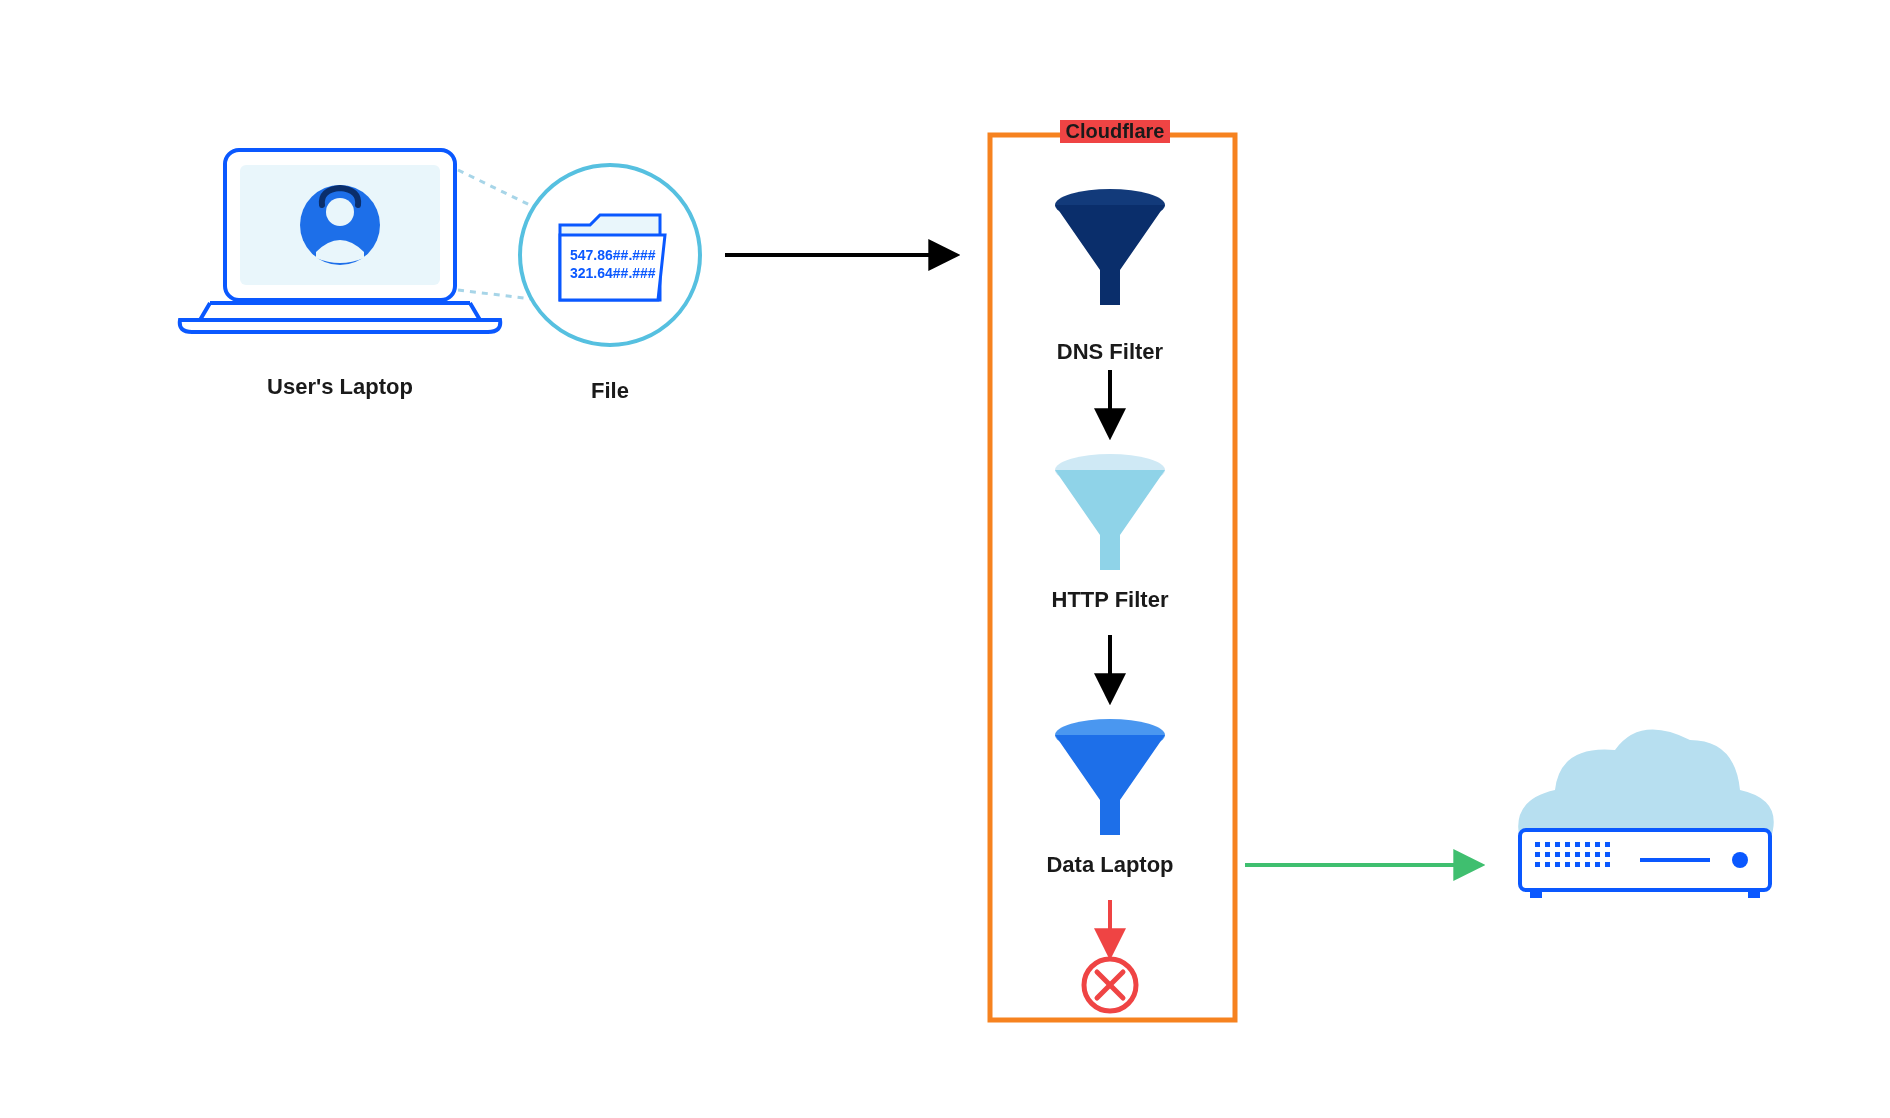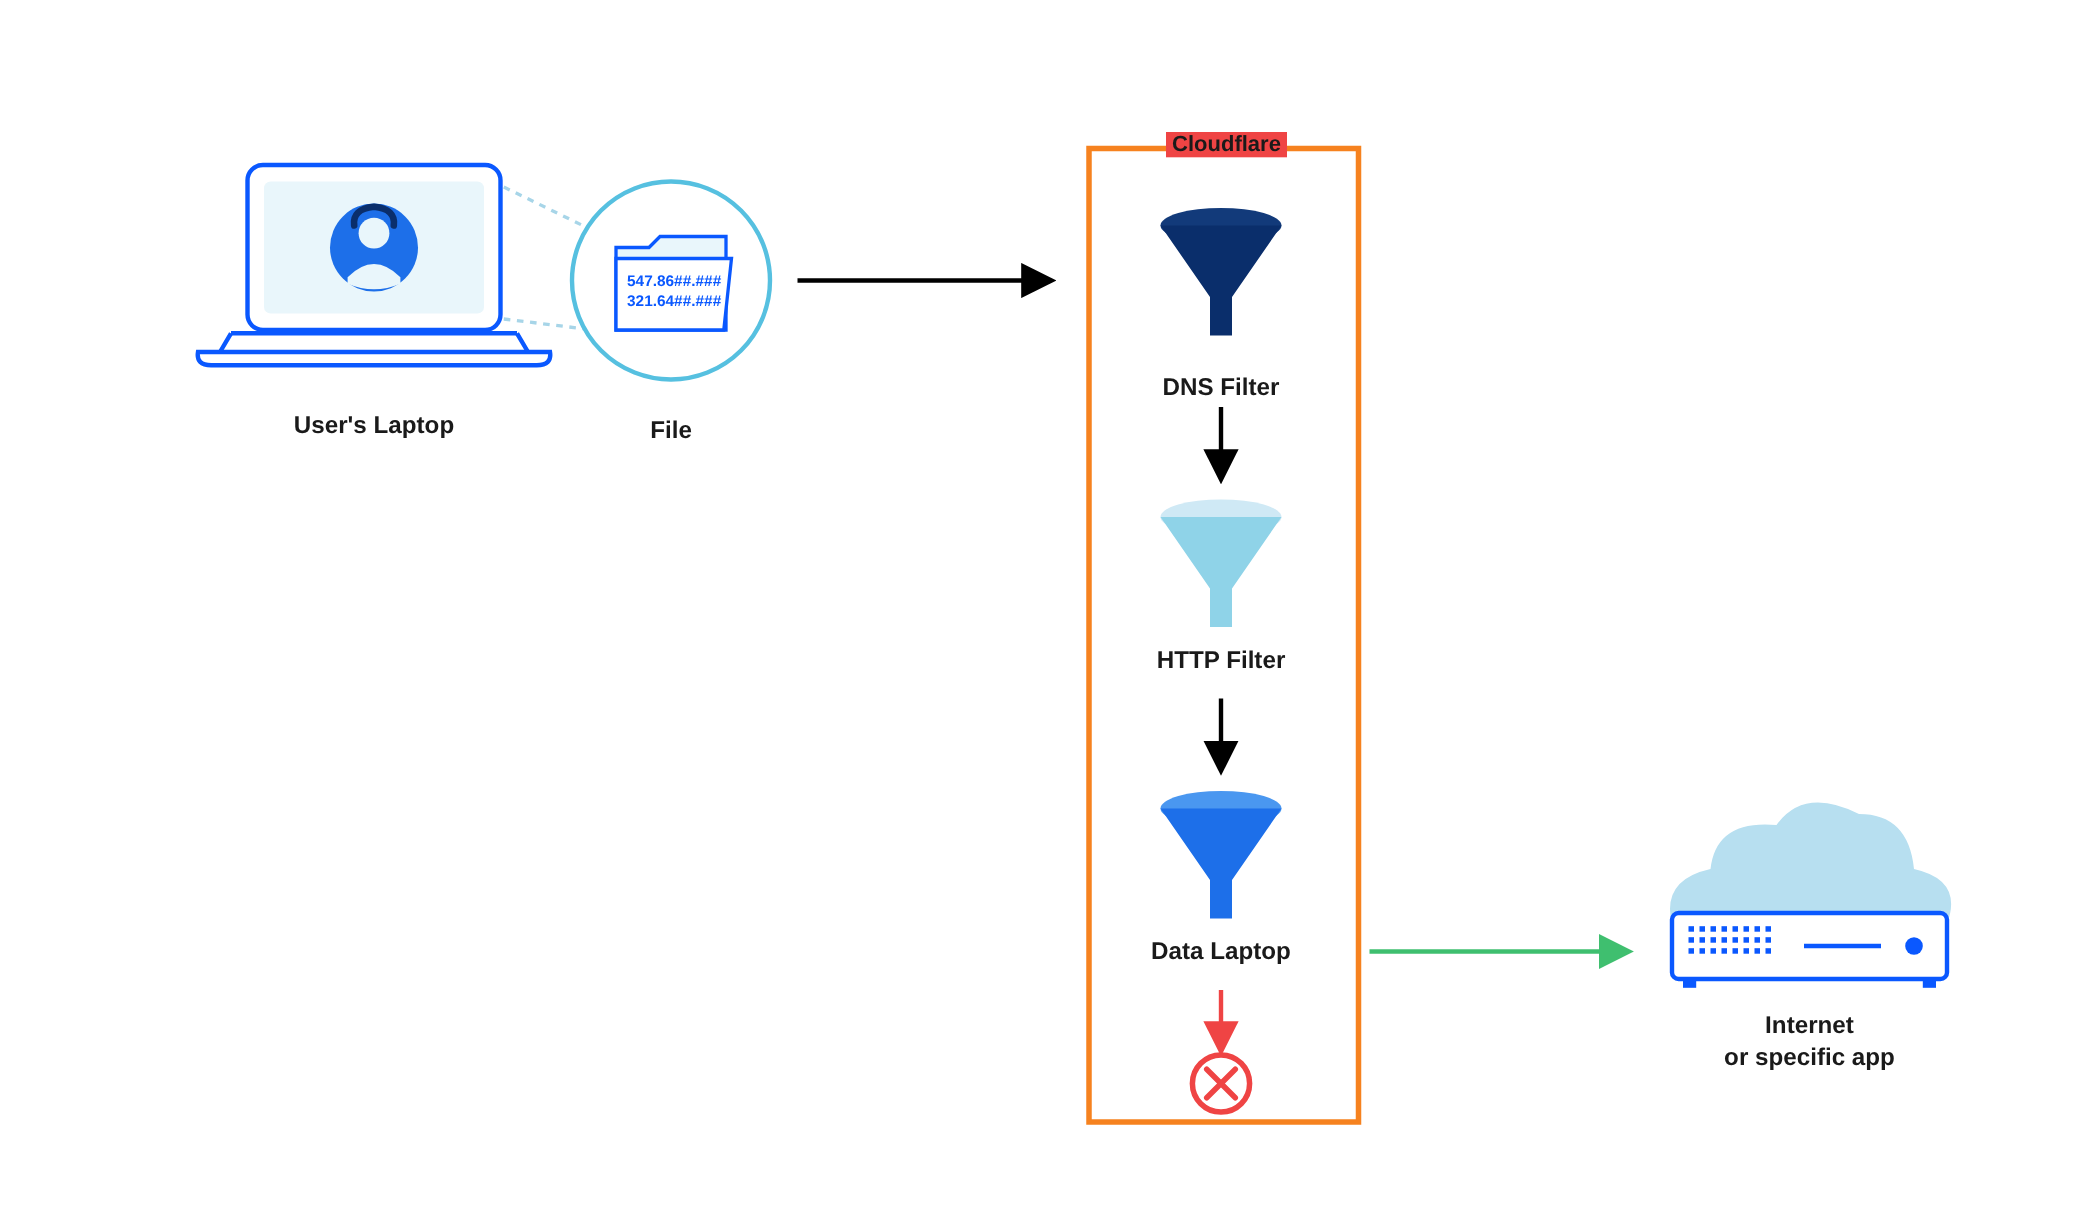--- a/index.html
+++ b/index.html
@@ -168,18 +168,14 @@
   <div class="label" style="left:560px; top:350px; width:100px;margin-top:28px;">File</div>
 
   <div class="label" style="left:1060px; top:120px; width:110px; background:#ef4444; font-size:20px;">Cloudflare</div>
 
   <div class="label" style="left:1040px; top:322px; width:140px;margin-top:17px;">DNS Filter</div>
 
   <div class="label" style="left:1040px; top:587px; width:140px;">HTTP Filter</div>
 
   <div class="label" style="left:1040px; top:852px; width:140px;">Data Laptop</div>
 
-  <div class="label" style="left:1540px; top:918px; width:210px; line-height:1.3;">
-    <span>Internet</span><br>
-    <span>or specific app</span>
-  </div>
 
 </div>
 
 </body></html>

